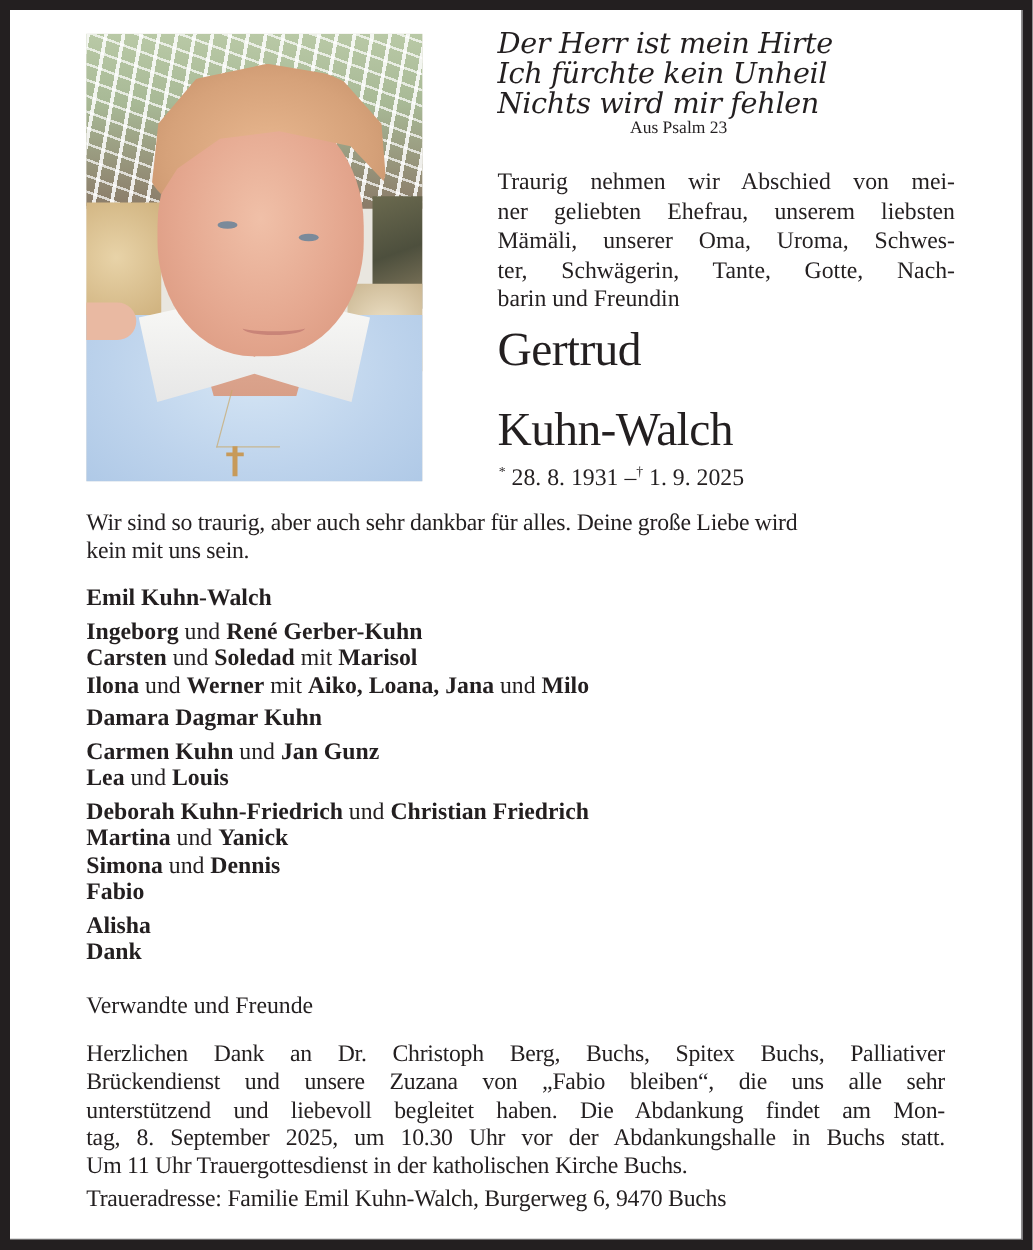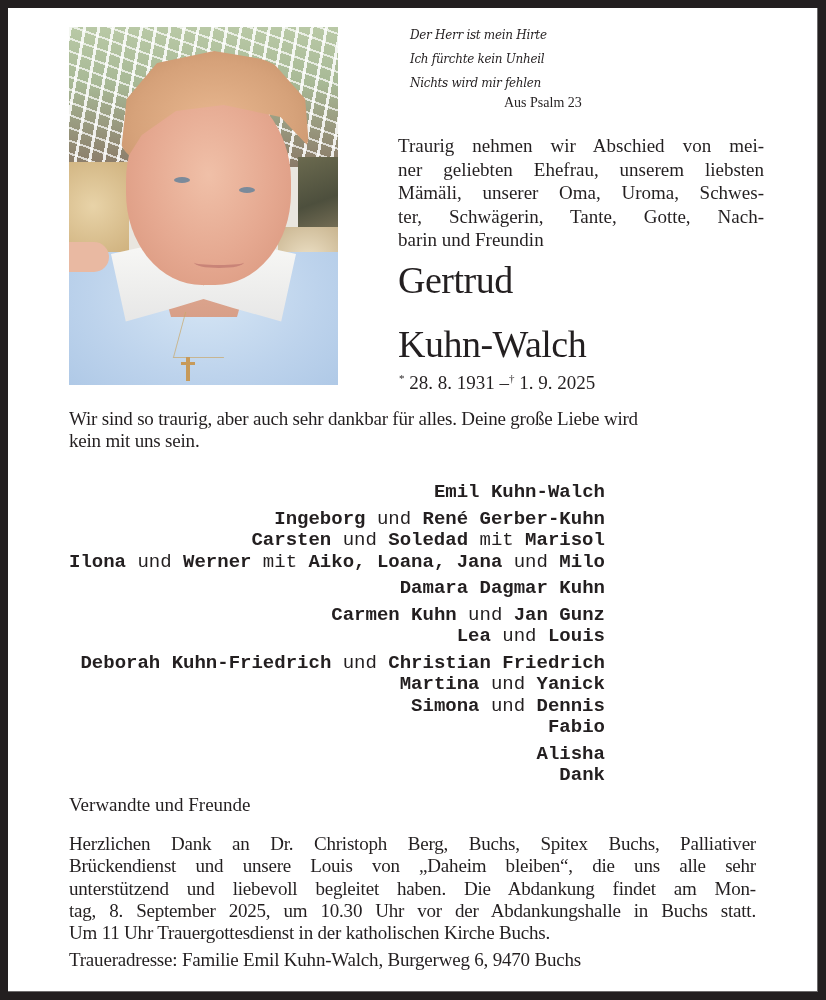--- a/index.html
+++ b/index.html
@@ -96,24 +96,24 @@
       position: absolute; left: 117px; top: 330px; width: 4px; height: 24px;
       background: #c79a5a;
     }
     .photo .cross::after {
       content: ""; position: absolute; left: -5px; top: 5px; width: 14px; height: 3px;
       background: #c79a5a;
     }
 
     
     .psalm {
-      position: absolute; left: 402px; top: 15px;
+      position: absolute; left: 390px; top: 15px;
       font-family: "DejaVu Serif", "Liberation Serif", serif;
       font-style: italic;
-      font-size: 12px; line-height: 24px;
+      font-size: 23px; line-height: 24px;
       letter-spacing: -0.3px;
     }
     .psalm div { white-space: nowrap; }
     .psalm-source {
       position: absolute; left: 496px; top: 87px;
       font-family: "Liberation Serif", serif;
       font-size: 14px;
       white-space: nowrap;
     }
     .intro {
@@ -145,23 +145,23 @@
     .body-text {
       position: absolute; left: 61px;
       width: 687px;
       font-family: "Liberation Serif", serif;
       font-size: 19px; line-height: 22px;
       letter-spacing: -0.2px;
     }
     .quote { top: 400px; }
     .quote div { white-space: nowrap; }
     .family {
-      position: absolute; left: 61px; top: 474px;
-      font-family: Liberation Mono, monospace;
-      font-size: 19px; line-height: 21.5px; text-align: right;
+      position: absolute; left: 61px; top: 460px;
+      font-family: Liberation Serif, serif;
+      font-size: 19px; line-height: 21.5px;
     }
     .family .group { margin-bottom: 5px; }
     .family .line { white-space: nowrap; }
     .family b { font-weight: bold; }
     .relatives {
       position: absolute; left: 61px; top: 786px;
       font-family: "Liberation Serif", serif;
       font-size: 19px;
       white-space: nowrap;
     }
@@ -257,20 +257,20 @@
       <div class="group">
         <div class="line"><b>Alisha</b></div>
         <div class="line"><b>Dank</b></div>
       </div>
     </div>
 
   <div class="relatives">Verwandte und Freunde</div>
 
   <div class="body-text thanks">
     <div>Herzlichen Dank an Dr. Christoph Berg, Buchs, Spitex Buchs, Palliativer</div>
-    <div>Brückendienst und unsere Louis von „Daheim bleiben“, die uns alle sehr</div>
+    <div>Brückendienst und unsere Zuzana von „Fabio bleiben“, die uns alle sehr</div>
     <div>unterstützend und liebevoll begleitet haben. Die Abdankung findet am Mon-</div>
     <div>tag, 8. September 2025, um 10.30 Uhr vor der Abdankungshalle in Buchs statt.</div>
     <div class="last">Um 11 Uhr Trauergottesdienst in der katholischen Kirche Buchs.</div>
   </div>
 
   <div class="address">Traueradresse: Familie Emil Kuhn-Walch, Burgerweg 6, 9470 Buchs</div>
 </div>
 
 </body></html>

